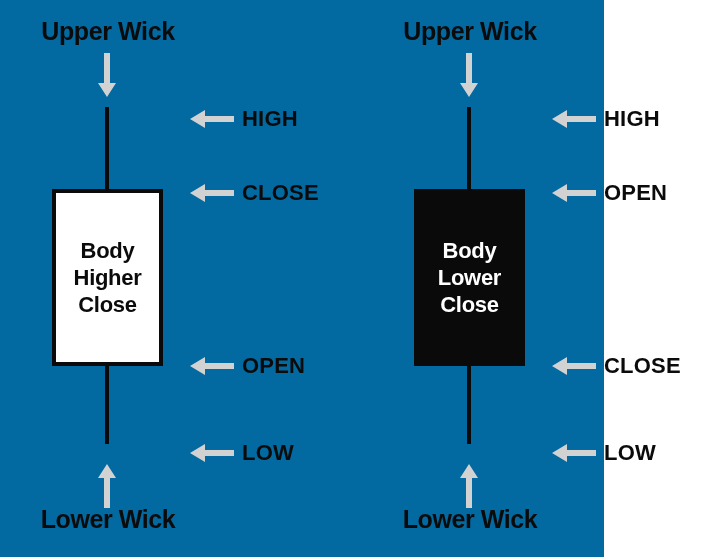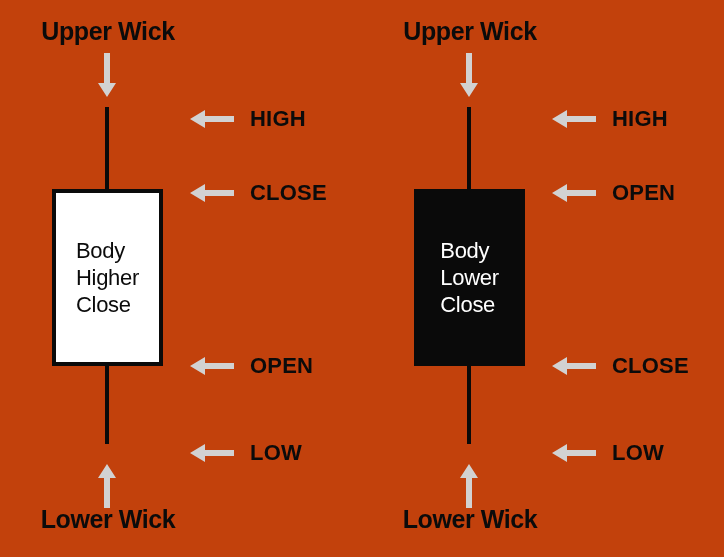--- a/index.html
+++ b/index.html
@@ -13,23 +13,23 @@
     height: 557px;
     position: relative;
     overflow: hidden;
     font-family: "Liberation Sans", "DejaVu Sans", sans-serif;
     -webkit-font-smoothing: antialiased;
   }
 
   #diagram-root {
     position: absolute;
     left: 0; top: 0;
-    width: 724px;
+    width: 604px;
     height: 557px;
-    background: #c2410c;
+    background: #0369a1;
   }
 
   .candle-panel {
     position: absolute;
     top: 0;
     width: 362px;
     height: 557px;
   }
   #panel-bullish { left: 0; }
   #panel-bearish { left: 362px; }
@@ -84,36 +84,37 @@
     background: #ffffff;
     border: 4px solid #0a0a0a;
   }
   .body-filled {
     background: #0a0a0a;
     border: 4px solid #0a0a0a;
   }
 
   .body-label {
     font-size: 22px;
-    font-weight: normal;
+    font-weight: bold;
     line-height: 1.24;
+    text-align: center;
     letter-spacing: -0.3px;
     white-space: pre-line;
   }
   .label-on-white { color: #0b0b0b; }
   .label-on-black { color: #ffffff; }
 
   
   .price-row {
     position: absolute;
     left: 190px;
     height: 30px;
     display: flex;
     align-items: center;
-    gap: 16px;
+    gap: 8px;
   }
   .h-arrow {
     width: 44px;
     height: 18px;
     flex: 0 0 44px;
   }
   .h-arrow svg { display: block; width: 44px; height: 18px; }
 
   .price-label {
     font-size: 22px;

